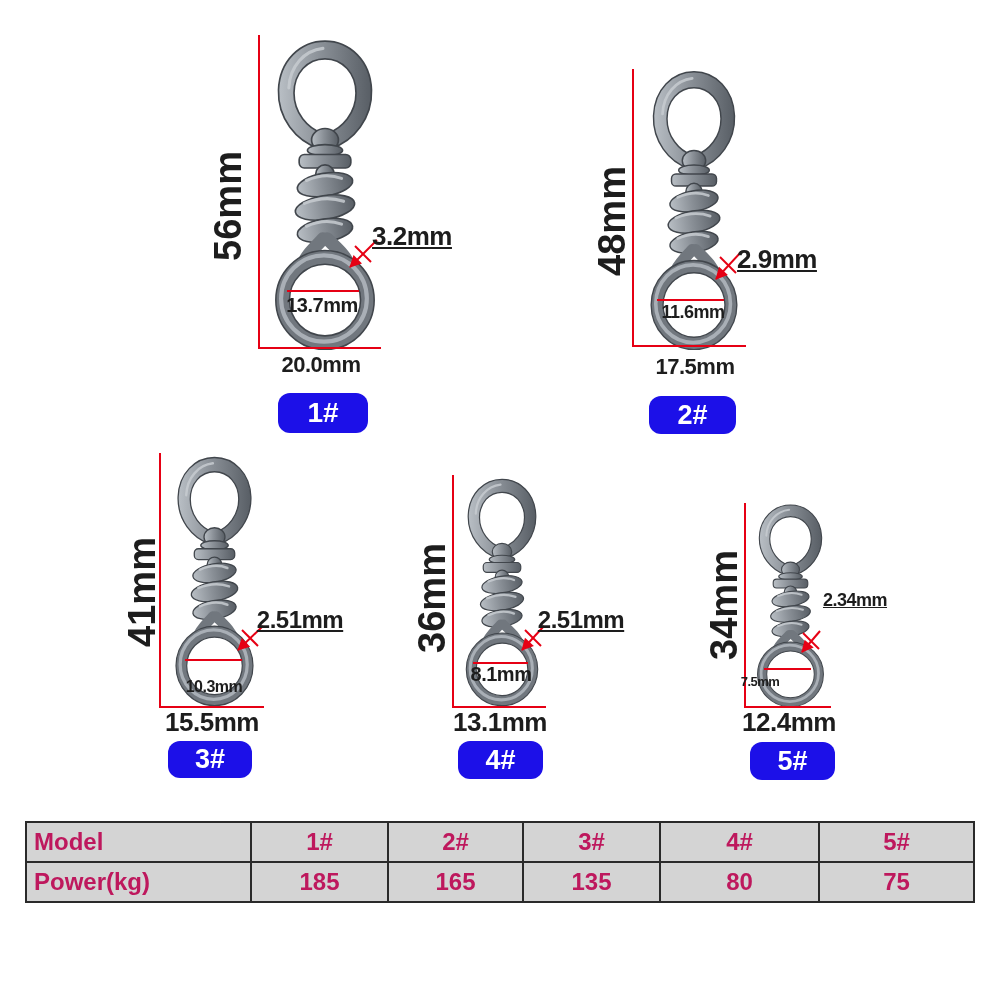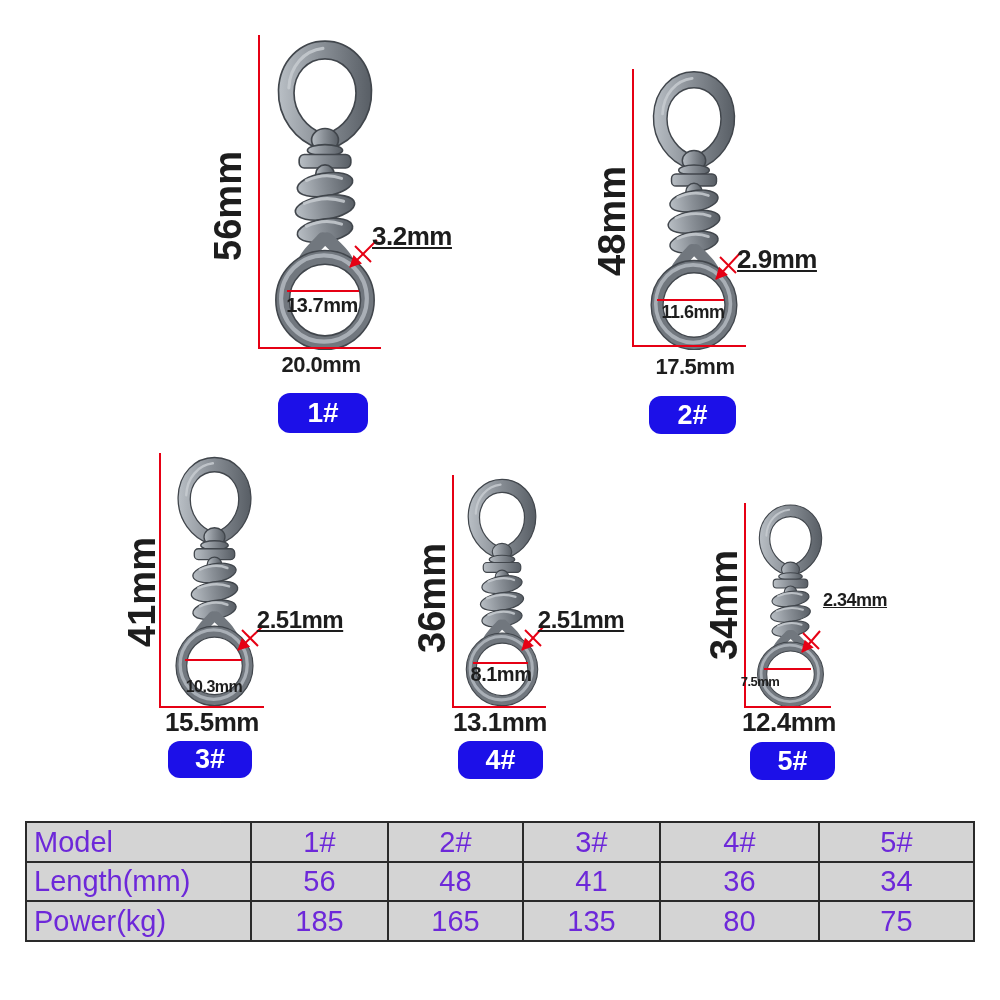--- a/index.html
+++ b/index.html
@@ -23,21 +23,21 @@
   .m-fill{fill:url(#gmetal);stroke:#41464c;stroke-width:1.6;}
   .m-strand{fill:none;stroke:#71777e;stroke-width:12.5;stroke-linecap:round;}
   .m-ring{fill:none;stroke:#71777e;stroke-width:13;}
   .m-ring-hl{fill:none;stroke:#a9afb6;stroke-width:4;}
   .m-edge{fill:none;stroke:#41464c;stroke-width:1.5;}
   .hl{fill:none;stroke:#c7cbd0;stroke-width:3;stroke-linecap:round;opacity:.85;}
   .redline{fill:none;stroke:#e60014;stroke-width:2;}
   
   .spec-table{position:absolute;left:25px;top:821px;width:948px;
       border-collapse:collapse;table-layout:fixed;
-      font-weight:400;font-size:29px;color:#6d28d9;}
+      font-weight:700;font-size:24px;color:#be185d;}
   .spec-table td{background:#d4d4d4;border:2px solid #2a2a2a;
       text-align:center;padding:0;line-height:1;}
   .spec-table td.rowlbl{text-align:left;padding-left:7px;}
   .spec-table tr.r0 td{height:38px;}
   .spec-table tr.r1 td{height:37px;}
   .spec-table tr.r2 td{height:38px;}
 </style>
 </head>
 <body>
 
@@ -159,28 +159,20 @@
     </colgroup>
     <tbody>
         <tr class="r0">
       <td class="rowlbl">Model</td>
       <td>1#</td>
       <td>2#</td>
       <td>3#</td>
       <td>4#</td>
       <td>5#</td>
     </tr>
-    <tr class="r1">
-      <td class="rowlbl">Length(mm)</td>
-      <td>56</td>
-      <td>48</td>
-      <td>41</td>
-      <td>36</td>
-      <td>34</td>
-    </tr>
     <tr class="r2">
       <td class="rowlbl">Power(kg)</td>
       <td>185</td>
       <td>165</td>
       <td>135</td>
       <td>80</td>
       <td>75</td>
     </tr>
   </tbody>
     </table>

